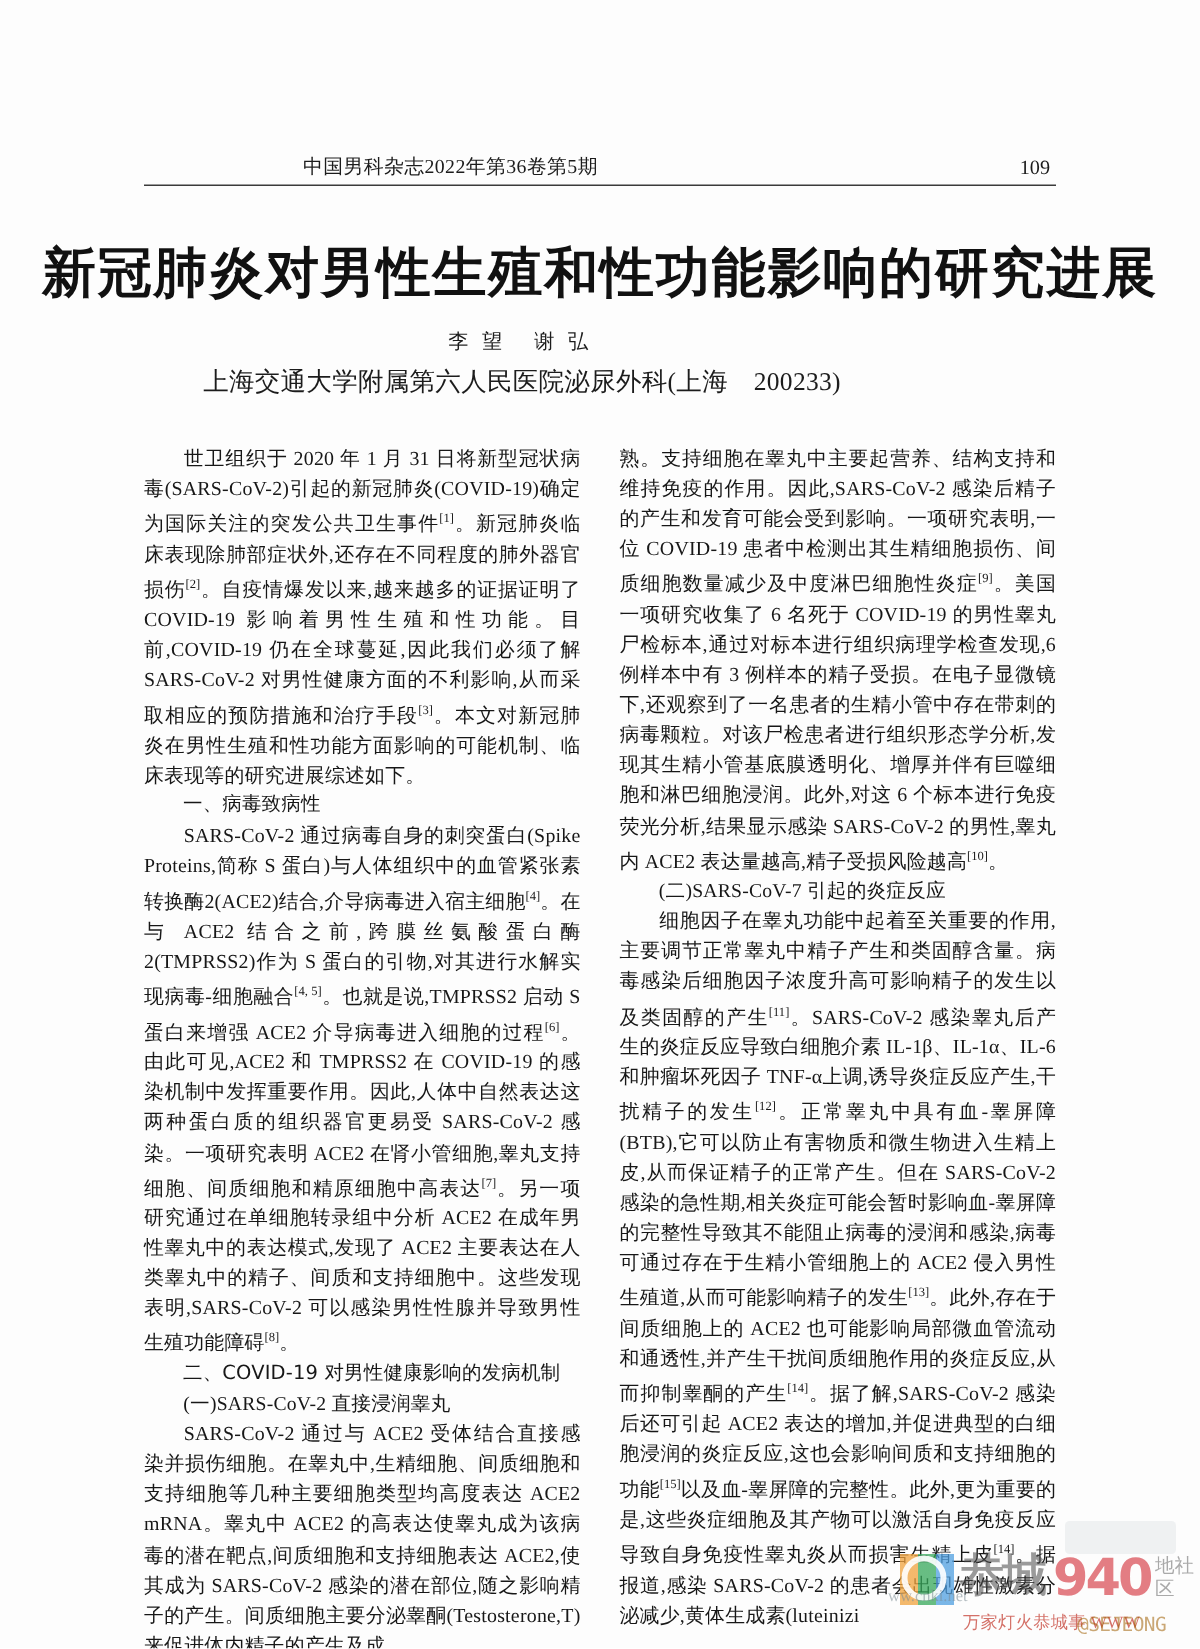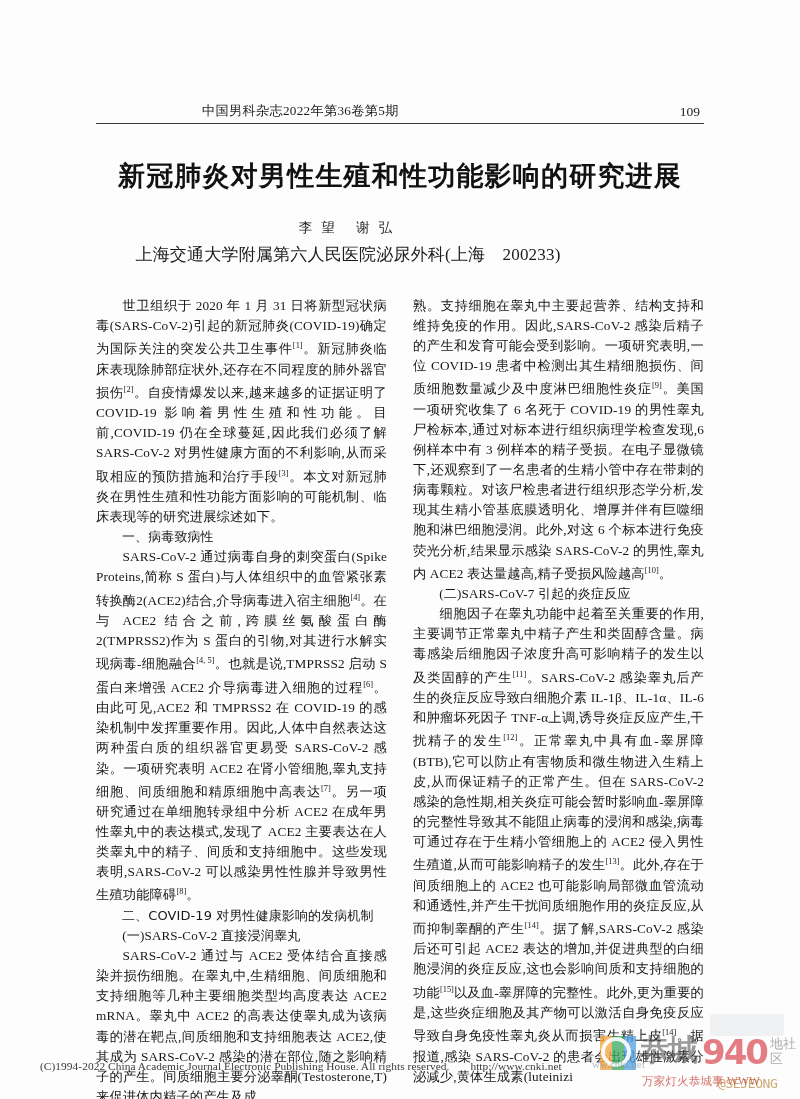--- a/index.html
+++ b/index.html
@@ -48,21 +48,21 @@
   }
 
   
   .title {
     position: absolute;
     left: 0;
     top: 158px;
     width: 800px;
     text-align: center;
     font-family: "DejaVu Sans", "Liberation Sans", sans-serif;
-    font-size: 27px;
+    font-size: 36px;
     font-weight: bold;
     letter-spacing: 1.2px;
     color: #111111;
   }
   .authors {
     position: absolute;
     left: 0;
     top: 219px;
     width: 700px;
     text-align: center;
@@ -261,24 +261,20 @@
       <p class="subheading">(一)SARS-CoV-2 直接浸润睾丸</p>
       <p class="indent">SARS-CoV-2 通过与 ACE2 受体结合直接感染并损伤细胞。在睾丸中,生精细胞、间质细胞和支持细胞等几种主要细胞类型均高度表达 ACE2 mRNA。睾丸中 ACE2 的高表达使睾丸成为该病毒的潜在靶点,间质细胞和支持细胞表达 ACE2,使其成为 SARS-CoV-2 感染的潜在部位,随之影响精子的产生。间质细胞主要分泌睾酮(Testosterone,T)来促进体内精子的产生及成</p>
     </div>
     <div class="column">
       <p>熟。支持细胞在睾丸中主要起营养、结构支持和维持免疫的作用。因此,SARS-CoV-2 感染后精子的产生和发育可能会受到影响。一项研究表明,一位 COVID-19 患者中检测出其生精细胞损伤、间质细胞数量减少及中度淋巴细胞性炎症<sup>[9]</sup>。美国一项研究收集了 6 名死于 COVID-19 的男性睾丸尸检标本,通过对标本进行组织病理学检查发现,6 例样本中有 3 例样本的精子受损。在电子显微镜下,还观察到了一名患者的生精小管中存在带刺的病毒颗粒。对该尸检患者进行组织形态学分析,发现其生精小管基底膜透明化、增厚并伴有巨噬细胞和淋巴细胞浸润。此外,对这 6 个标本进行免疫荧光分析,结果显示感染 SARS-CoV-2 的男性,睾丸内 ACE2 表达量越高,精子受损风险越高<sup>[10]</sup>。</p>
       <p class="subheading">(二)SARS-CoV-7 引起的炎症反应</p>
       <p class="indent">细胞因子在睾丸功能中起着至关重要的作用,主要调节正常睾丸中精子产生和类固醇含量。病毒感染后细胞因子浓度升高可影响精子的发生以及类固醇的产生<sup>[11]</sup>。SARS-CoV-2 感染睾丸后产生的炎症反应导致白细胞介素 IL-1β、IL-1α、IL-6 和肿瘤坏死因子 TNF-α上调,诱导炎症反应产生,干扰精子的发生<sup>[12]</sup>。正常睾丸中具有血-睾屏障(BTB),它可以防止有害物质和微生物进入生精上皮,从而保证精子的正常产生。但在 SARS-CoV-2 感染的急性期,相关炎症可能会暂时影响血-睾屏障的完整性导致其不能阻止病毒的浸润和感染,病毒可通过存在于生精小管细胞上的 ACE2 侵入男性生殖道,从而可能影响精子的发生<sup>[13]</sup>。此外,存在于间质细胞上的 ACE2 也可能影响局部微血管流动和通透性,并产生干扰间质细胞作用的炎症反应,从而抑制睾酮的产生<sup>[14]</sup>。据了解,SARS-CoV-2 感染后还可引起 ACE2 表达的增加,并促进典型的白细胞浸润的炎症反应,这也会影响间质和支持细胞的功能<sup>[15]</sup>以及血-睾屏障的完整性。此外,更为重要的是,这些炎症细胞及其产物可以激活自身免疫反应导致自身免疫性睾丸炎从而损害生精上皮<sup>[14]</sup>。据报道,感染 SARS-CoV-2 的患者会出现雄性激素分泌减少,黄体生成素(luteinizi</p>
     </div>
   </div>
 
-  <div class="footer">
-    <span>(C)1994-2022 China Academic Journal Electronic Publishing House. All rights reserved.</span>
-    <span class="url">http://www.cnki.net</span>
-  </div>
 
   <div class="watermark">
     <div class="wm-ghost"></div>
     <div class="wm-logo"></div>
     <div class="wm-logo-ring"></div>
     <div class="wm-faint-url">ww.cnki.net</div>
     <div class="wm-cn-big">恭城</div>
     <div class="wm-520">940</div>
     <div class="wm-right-chars">
       <div>地社</div>

